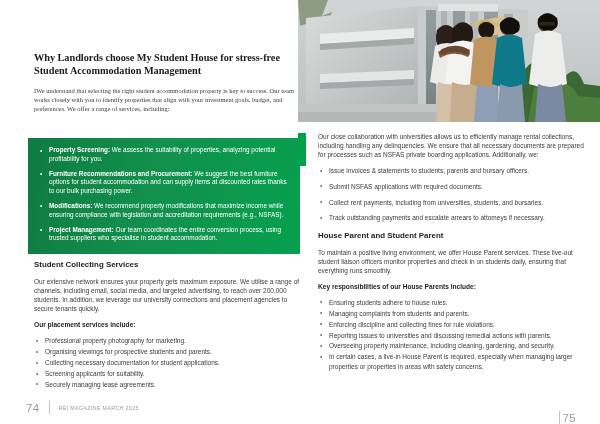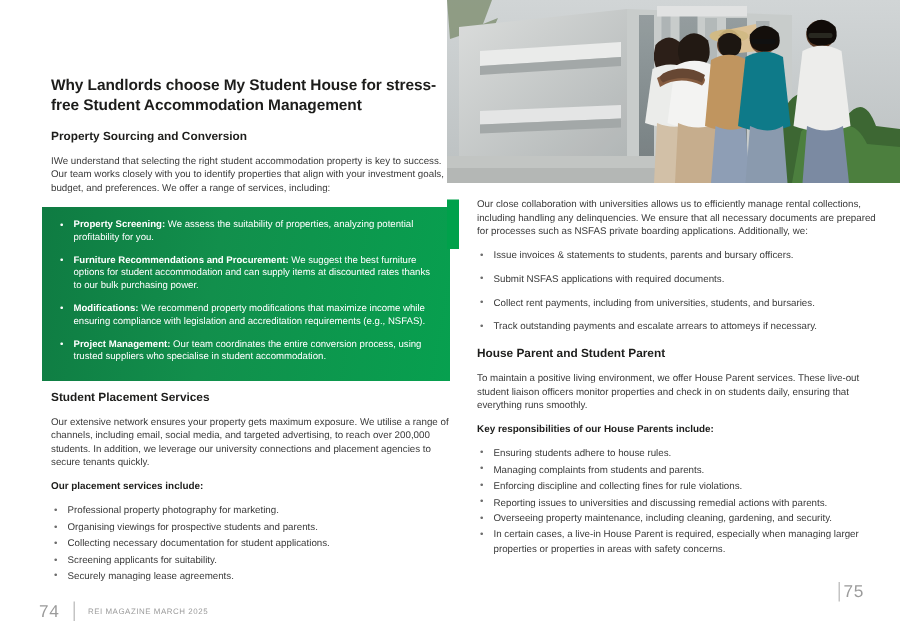--- a/index.html
+++ b/index.html
@@ -33,20 +33,21 @@
     background: #b9bfc2;
   }
   .hero svg { display:block; width:100%; height:100%; }
 
   
   .col-left {
     position: absolute;
     left: 34px;
     top: 52px;
     width: 266px;
+    font-family: Liberation Serif, serif;
   }
   h1.title {
     font-size: 10.3px;
     line-height: 12.6px;
     font-weight: bold;
     margin: 0 0 9px 0;
     color: #1d1d1b;
     letter-spacing: -0.05px;
   }
   h2.sub {
@@ -177,21 +178,21 @@
     position: absolute;
     left: 26px;
     bottom: 10px;
     display: flex;
     align-items: center;
     gap: 9px;
   }
   .footer-right {
     position: absolute;
     right: 24px;
-    bottom: 23px;
+    bottom: 0;
     display: flex;
     align-items: center;
     gap: 2px;
   }
   .pagenum {
     font-size: 11.5px;
     color: #9b9b9b;
     font-weight: normal;
     letter-spacing: 0.4px;
   }
@@ -287,21 +288,20 @@
       <rect x="241" y="22" width="16" height="3.4" rx="1.4" fill="#2a2a22"></rect>
       <path d="M237 34 q13 -7 26 0 l6 50 q-19 7 -38 0 Z" fill="#f5f5f3"></path>
       <path d="M240 84 q13 6 24 0 l4 38 h-31 Z" fill="#7f8fa8"></path>
 
       <rect x="0" y="0" width="302" height="122" fill="#000" opacity="0.03"></rect>
     </svg>
   </div>
 
   <div class="col-left">
     <h1 class="title">Why Landlords choose My Student House for stress-free Student Accommodation Management</h1>
-    <h2 class="sub">Property Sourcing and Conversion</h2>
     <p class="body">IWe understand that selecting the right student accommodation property is key to success. Our team works closely with you to identify properties that align with your investment goals, budget, and preferences. We offer a range of services, including:</p>
   </div>
 
   <div class="callout">
     <ul>
       <li>
         <b>Property Screening:</b><span> We assess the suitability of properties, analyzing potential profitability for you.</span>
       </li>
       <li>
         <b>Furniture Recommendations and Procurement:</b><span> We suggest the best furniture options for student accommodation and can supply items at discounted rates thanks to our bulk purchasing power.</span>
@@ -309,21 +309,21 @@
       <li>
         <b>Modifications:</b><span> We recommend property modifications that maximize income while ensuring compliance with legislation and accreditation requirements (e.g., NSFAS).</span>
       </li>
       <li>
         <b>Project Management:</b><span> Our team coordinates the entire conversion process, using trusted suppliers who specialise in student accommodation.</span>
       </li>
     </ul>
   </div>
 
   <div class="col-left-lower">
-    <h2 class="sub">Student Placement Services</h2>
+    <h2 class="sub">Student Collecting Services</h2>
     <p class="body">Our extensive network ensures your property gets maximum exposure. We utilise a range of channels, including email, social media, and targeted advertising, to reach over 200,000 students. In addition, we leverage our university connections and placement agencies to secure tenants quickly.</p>
     <h3 class="lead">Our placement services include:</h3>
     <ul class="plain">
       <li>Professional property photography for marketing.</li>
       <li>Organising viewings for prospective students and parents.</li>
       <li>Collecting necessary documentation for student applications.</li>
       <li>Screening applicants for suitability.</li>
       <li>Securely managing lease agreements.</li>
     </ul>
   </div>

